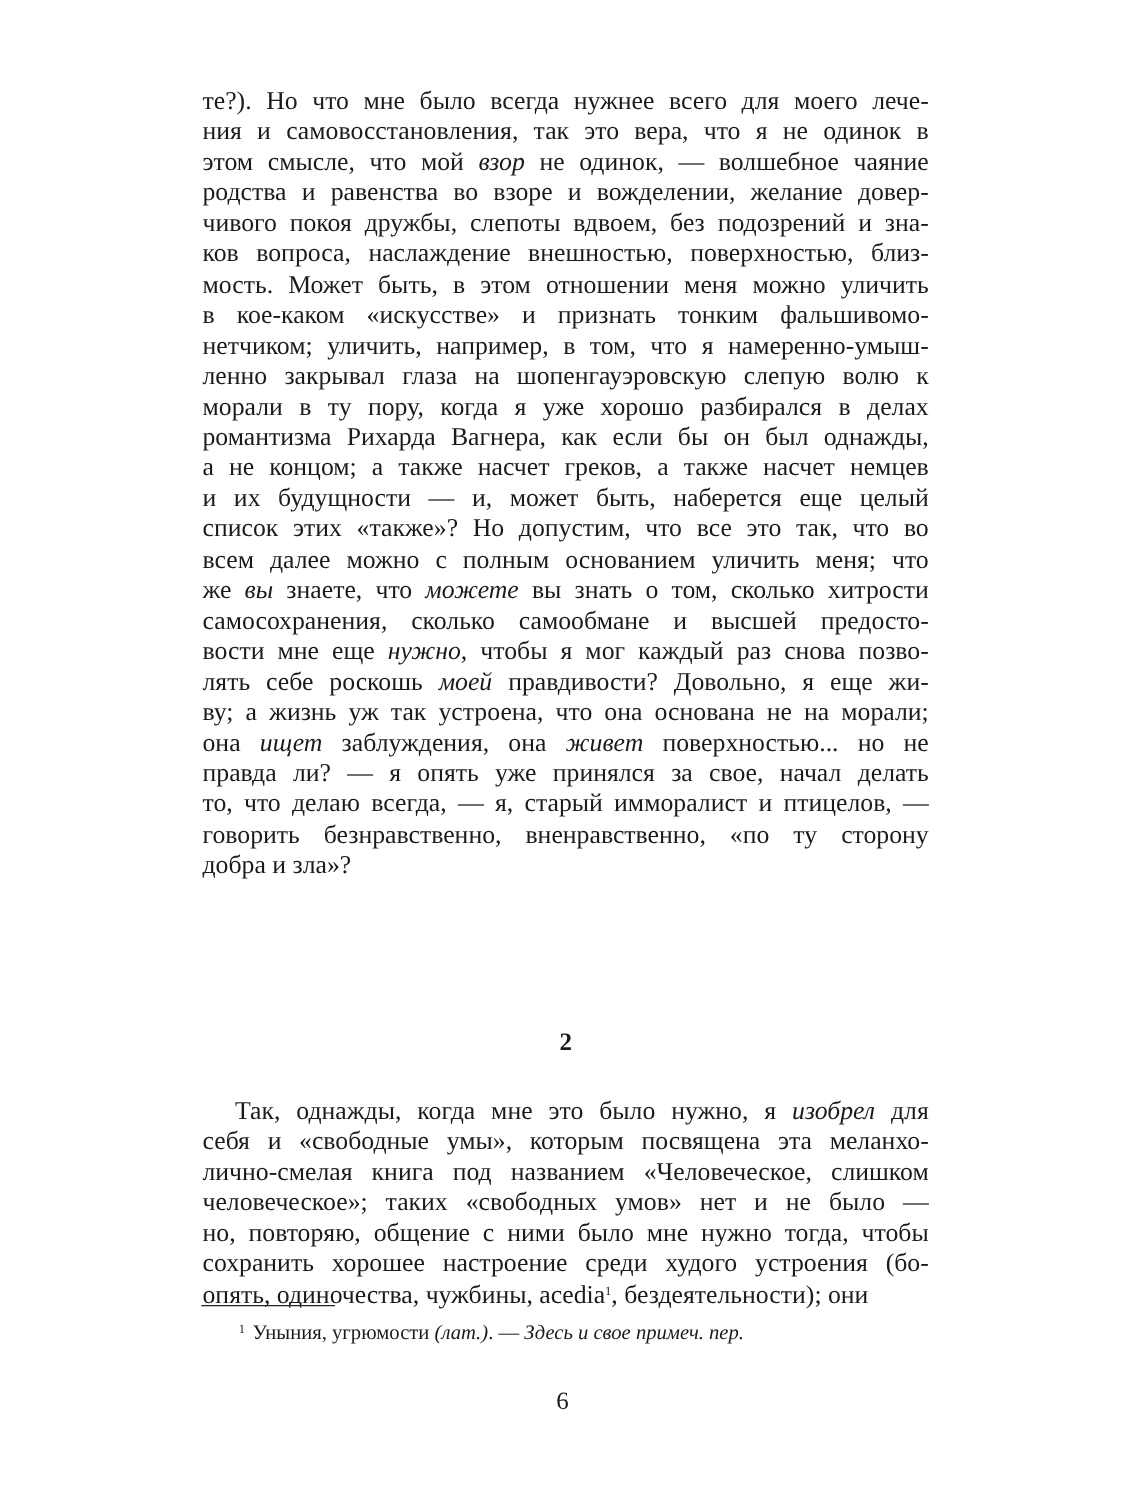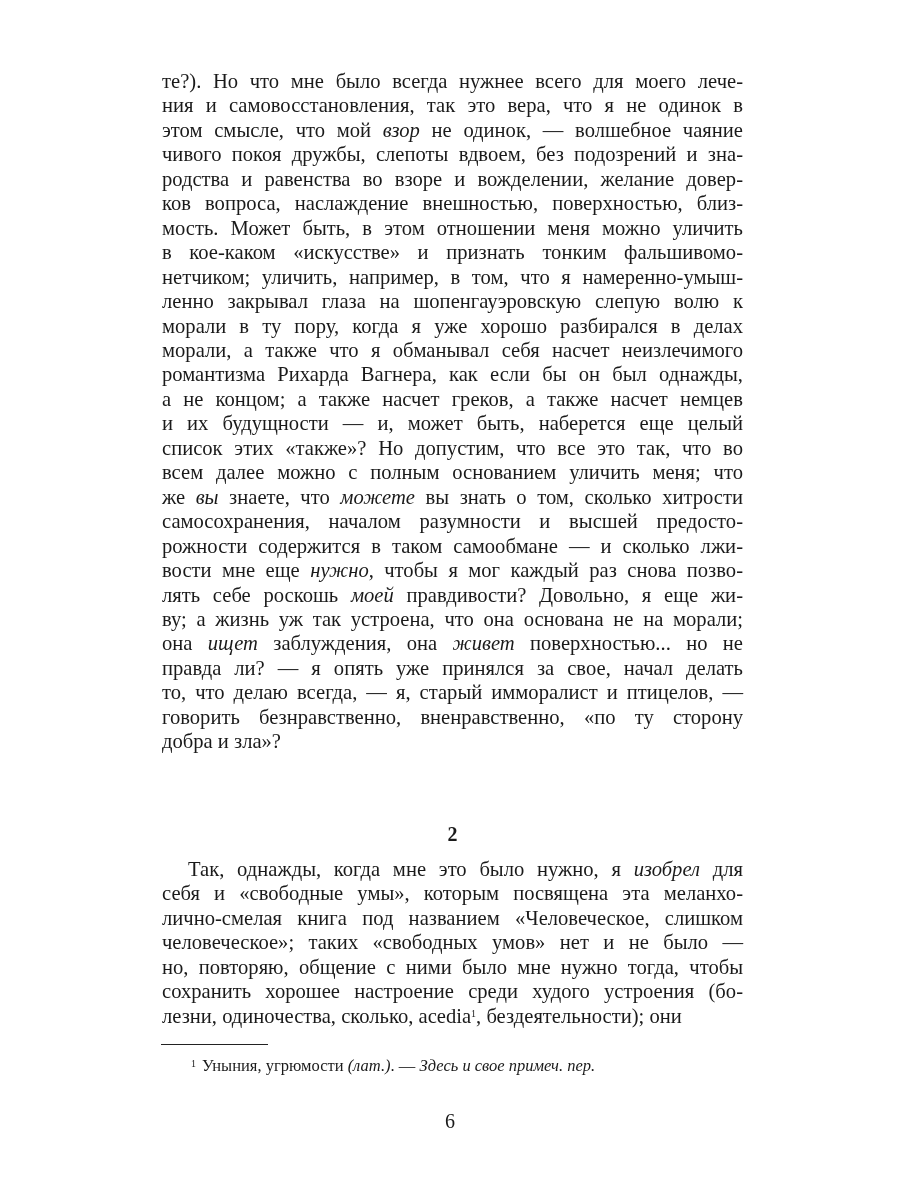--- a/index.html
+++ b/index.html
@@ -7,21 +7,21 @@
     width: 900px; height: 1200px; background: #ffffff; position: relative; overflow: hidden;
     font-family: "Liberation Serif", "DejaVu Serif", serif; color: #1a1a1a;
   }
   .page { position: absolute; left: 162px; top: 69px; width: 581px; }
   .para {
     margin: 0; font-size: 20.6px; line-height: 24.45px;
     text-align: justify; hyphens: manual;
   }
   .line { display: block; text-align: justify; text-align-last: justify; white-space: nowrap; }
   .line.last { text-align-last: left; font-family: Liberation Serif, serif; }
-  .indent { padding-left: 26px; }
+  .indent { padding-left: 26px; margin-top: 20px; }
   em { font-style: italic; }
   .section-number {
     position: absolute; left: 0; width: 581px; top: 753px;
     text-align: center; font-weight: bold; font-size: 20px; line-height: 24px;
   }
   .para2 { position: absolute; left: 0; top: 788px; width: 581px; }
   .footnote-rule { position: absolute; left: 161px; top: 1044px; width: 107px; height: 1px; background: #222; }
   .footnote {
     position: absolute; left: 191px; top: 1056px; font-size: 16.5px; line-height: 20px; white-space: nowrap;
   }
@@ -30,55 +30,53 @@
   .page-number { position: absolute; left: 0; width: 900px; top: 1110px; text-align: center; font-size: 20px; }
 </style>
 </head>
 <body>
 
 <div class="page">
   <div class="para" id="p1">
       <span class="line"><span>те?). Но что мне было всегда нужнее всего для моего лече-</span></span>
       <span class="line"><span>ния и самовосстановления, так это вера, что я не одинок в</span></span>
       <span class="line"><span>этом смысле, что мой </span><em>взор</em><span> не одинок, — волшебное чаяние</span></span>
+      <span class="line"><span>родства и равенства во взоре и вожделении, желание довер-</span></span>
       <span class="line"><span>чивого покоя дружбы, слепоты вдвоем, без подозрений и зна-</span></span>
-      <span class="line"><span>родства и равенства во взоре и вожделении, желание довер-</span></span>
       <span class="line"><span>ков вопроса, наслаждение внешностью, поверхностью, близ-</span></span>
       <span class="line"><span>мость. Может быть, в этом отношении меня можно уличить</span></span>
       <span class="line"><span>в кое-каком «искусстве» и признать тонким фальшивомо-</span></span>
       <span class="line"><span>нетчиком; уличить, например, в том, что я намеренно-умыш-</span></span>
       <span class="line"><span>ленно закрывал глаза на шопенгауэровскую слепую волю к</span></span>
       <span class="line"><span>морали в ту пору, когда я уже хорошо разбирался в делах</span></span>
-      <span class="line"><span>морали, а также что я обманывал себя насчет неизлечимого</span></span>
       <span class="line"><span>романтизма Рихарда Вагнера, как если бы он был однажды,</span></span>
       <span class="line"><span>а не концом; а также насчет греков, а также насчет немцев</span></span>
       <span class="line"><span>и их будущности — и, может быть, наберется еще целый</span></span>
       <span class="line"><span>список этих «также»? Но допустим, что все это так, что во</span></span>
       <span class="line"><span>всем далее можно с полным основанием уличить меня; что</span></span>
       <span class="line"><span>же </span><em>вы</em><span> знаете, что </span><em>можете</em><span> вы знать о том, сколько хитрости</span></span>
-      <span class="line"><span>самосохранения, началом разумности и высшей предосто-</span></span>
-      <span class="line"><span>рожности содержится в таком самообмане — и сколько лжи-</span></span>
+      <span class="line"><span>самосохранения, сколько самообмане и высшей предосто-</span></span>
       <span class="line"><span>вости мне еще </span><em>нужно</em><span>, чтобы я мог каждый раз снова позво-</span></span>
       <span class="line"><span>лять себе роскошь </span><em>моей</em><span> правдивости? Довольно, я еще жи-</span></span>
       <span class="line"><span>ву; а жизнь уж так устроена, что она основана не на морали;</span></span>
       <span class="line"><span>она </span><em>ищет</em><span> заблуждения, она </span><em>живет</em><span> поверхностью... но не</span></span>
       <span class="line"><span>правда ли? — я опять уже принялся за свое, начал делать</span></span>
       <span class="line"><span>то, что делаю всегда, — я, старый имморалист и птицелов, —</span></span>
       <span class="line"><span>говорить безнравственно, вненравственно, «по ту сторону</span></span>
       <span class="line last"><span>добра и зла»?</span></span>
     </div>
   <div class="section-number">2</div>
   <div class="para para2" id="p2">
       <span class="line indent"><span>Так, однажды, когда мне это было нужно, я </span><em>изобрел</em><span> для</span></span>
       <span class="line"><span>себя и «свободные умы», которым посвящена эта меланхо-</span></span>
       <span class="line"><span>лично-смелая книга под названием «Человеческое, слишком</span></span>
       <span class="line"><span>человеческое»; таких «свободных умов» нет и не было —</span></span>
       <span class="line"><span>но, повторяю, общение с ними было мне нужно тогда, чтобы</span></span>
       <span class="line"><span>сохранить хорошее настроение среди худого устроения (бо-</span></span>
-      <span class="line last"><span>лезни, одиночества, сколько, acedia</span><sup>1</sup><span>, бездеятельности); они</span></span>
+      <span class="line last"><span>опять, одиночества, чужбины, acedia</span><sup>1</sup><span>, бездеятельности); они</span></span>
     </div>
 </div>
 
 <div class="footnote-rule"></div>
 <div class="footnote">
   <sup class="mark">1</sup><span>Уныния, угрюмости </span><em>(лат.)</em><span>. — </span><em>Здесь и свое примеч. пер.</em>
 </div>
 
 <div class="page-number">6</div>
 

